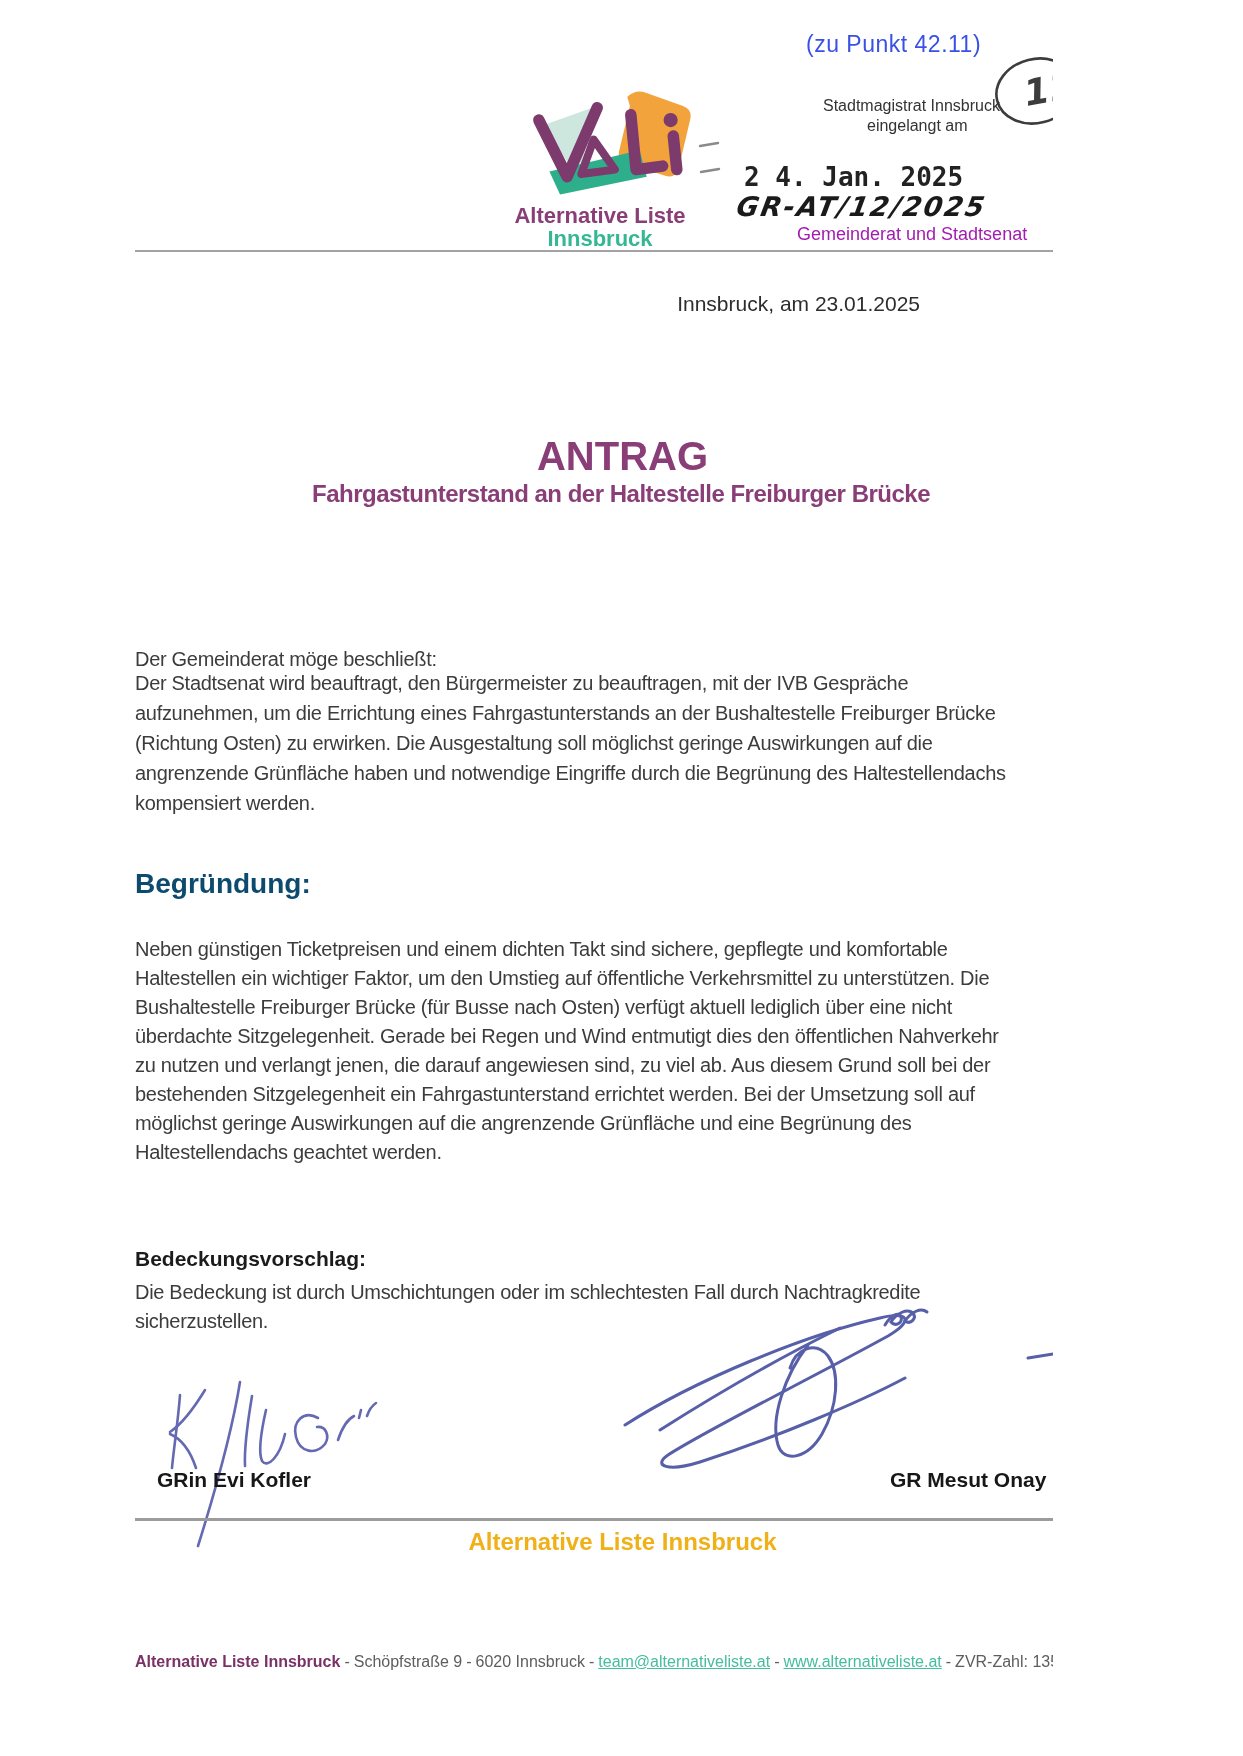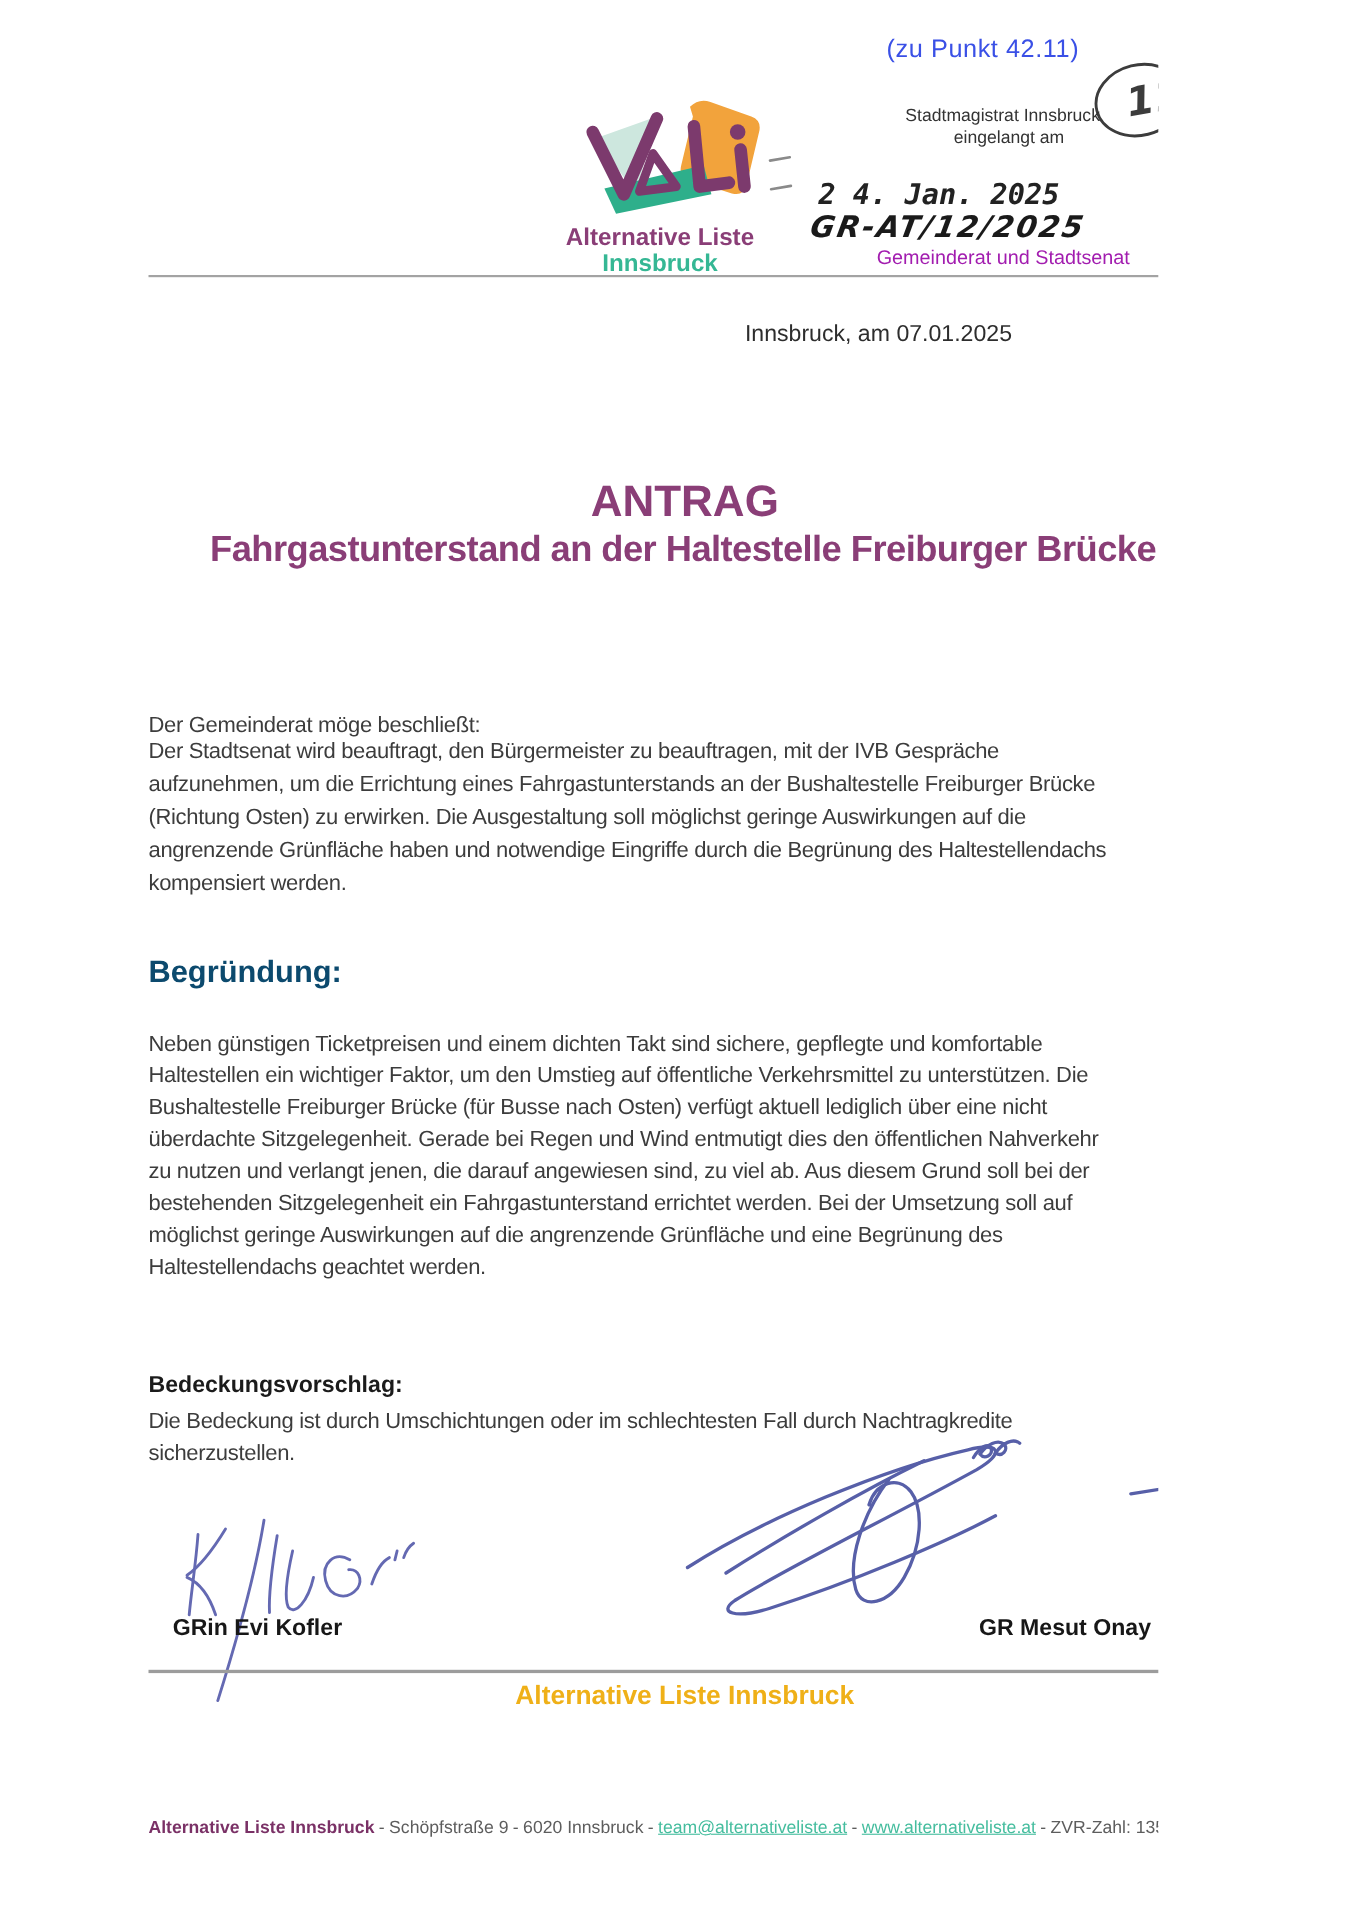--- a/index.html
+++ b/index.html
@@ -9,30 +9,30 @@
   .note-blue{left:806px;top:31px;font-size:23px;color:#3a50e6;letter-spacing:.5px;}
   .circled{left:986px;top:46px;}
   .logo-svg{left:505px;top:90px;}
   .logo-text{left:480px;width:240px;text-align:center;font-weight:bold;line-height:22px;}
   .logo-line1{top:205px;color:#8a3e77;font-size:22px;}
   .logo-line2{top:228px;color:#35b794;font-size:22px;}
   .stamp1{left:823px;top:97px;font-size:16px;color:#333;}
   .stamp2{left:867px;top:117px;font-size:16px;color:#333;}
   .stamp-eq{left:697px;top:140px;}
   .stamp-date{left:744px;top:162px;font-family:"DejaVu Sans Mono",monospace;font-weight:bold;
-              font-size:26px;color:#222;font-style:italic;}
+              font-size:26px;color:#222;}
   .stamp-ref{left:737px;top:191px;font-family:"DejaVu Sans",sans-serif;font-style:italic;
              font-weight:600;font-size:27px;letter-spacing:2px;color:#1a1a1a;transform:skewX(-10deg);}
   .stamp3{left:797px;top:224px;font-size:18px;color:#a21caf;}
   .rule{background:#a3a3a3;}
   .rule1{left:135px;top:250px;width:975px;height:2px;}
   .rule2{left:135px;top:1518px;width:975px;height:3px;background:#9c9c9c;}
   .dateline{right:133px;top:292px;font-size:21px;color:#2d2d2d;}
   .kicker{left:135px;top:434px;width:975px;text-align:center;font-size:40px;font-weight:bold;color:#8a3e77;}
-  .heading{left:121px;top:480px;width:1000px;text-align:center;font-size:33px;letter-spacing:-.5px;
+  .heading{left:121px;top:480px;width:1000px;text-align:center;font-size:24px;letter-spacing:-.5px;
            font-weight:bold;color:#8a3e77;}
   .body-text{font-size:20px;line-height:30px;letter-spacing:-.3px;white-space:pre-line;color:#3c3c3c;}
   .salutation{left:135px;top:644px;}
   .motion{left:135px;top:668px;width:1005px;}
   .just-heading{left:135px;top:868px;font-size:28px;font-weight:bold;color:#0c4a6e;}
   .justification{left:135px;top:935px;width:1005px;line-height:29px;}
   .funding-heading{left:135px;top:1247px;font-size:21px;font-weight:bold;color:#1b1b1b;}
   .funding{left:135px;top:1278px;width:1005px;line-height:29px;}
   .sig-svg{left:140px;top:1180px;}
   .sig-name{top:1468px;font-size:21px;font-weight:bold;color:#171717;}
@@ -76,21 +76,21 @@
   <div class="abs stamp2">eingelangt am</div>
   <svg class="abs stamp-eq" width="26" height="40" viewBox="0 0 26 40">
     <path d="M3,6 L21,3 M4,32 L22,29" stroke="#8a8a8a" stroke-width="2.4" stroke-linecap="round" fill="none"></path>
   </svg>
   <div class="abs stamp-date">2 4. Jan. 2025</div>
   <div class="abs stamp-ref">GR-AT/12/2025</div>
   <div class="abs stamp3">Gemeinderat und Stadtsenat</div>
 
   <div class="abs rule rule1"></div>
 
-  <div class="abs dateline">Innsbruck, am 07.01.2025</div>
+  <div class="abs dateline">Innsbruck, am 23.01.2025</div>
 
   <div class="abs kicker">ANTRAG</div>
   <div class="abs heading">Fahrgastunterstand an der Haltestelle Freiburger Brücke</div>
 
   <div class="abs body-text salutation">Der Gemeinderat möge beschließt:</div>
   <div class="abs body-text motion">Der Stadtsenat wird beauftragt, den Bürgermeister zu beauftragen, mit der IVB Gespräche
 aufzunehmen, um die Errichtung eines Fahrgastunterstands an der Bushaltestelle Freiburger Brücke
 (Richtung Osten) zu erwirken. Die Ausgestaltung soll möglichst geringe Auswirkungen auf die
 angrenzende Grünfläche haben und notwendige Eingriffe durch die Begrünung des Haltestellendachs
 kompensiert werden.</div>

